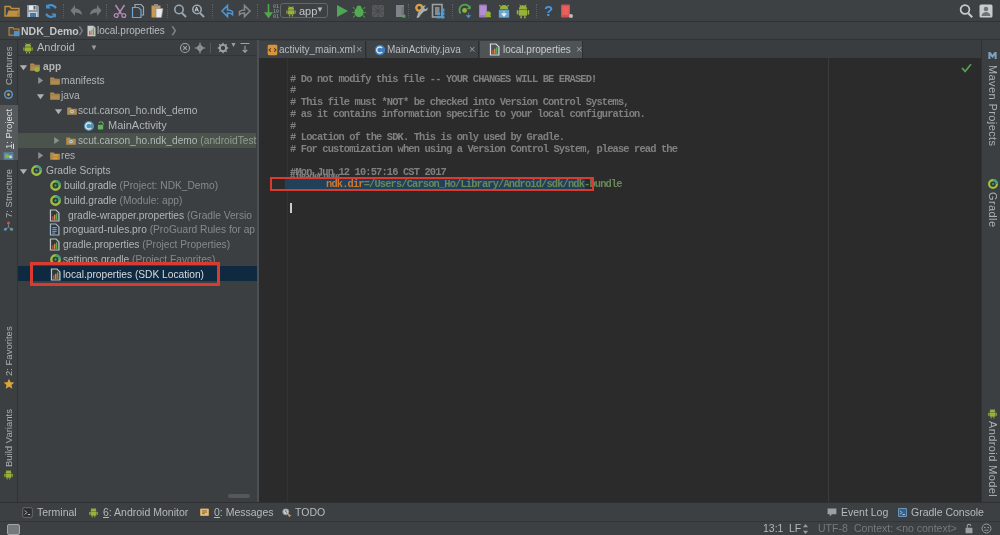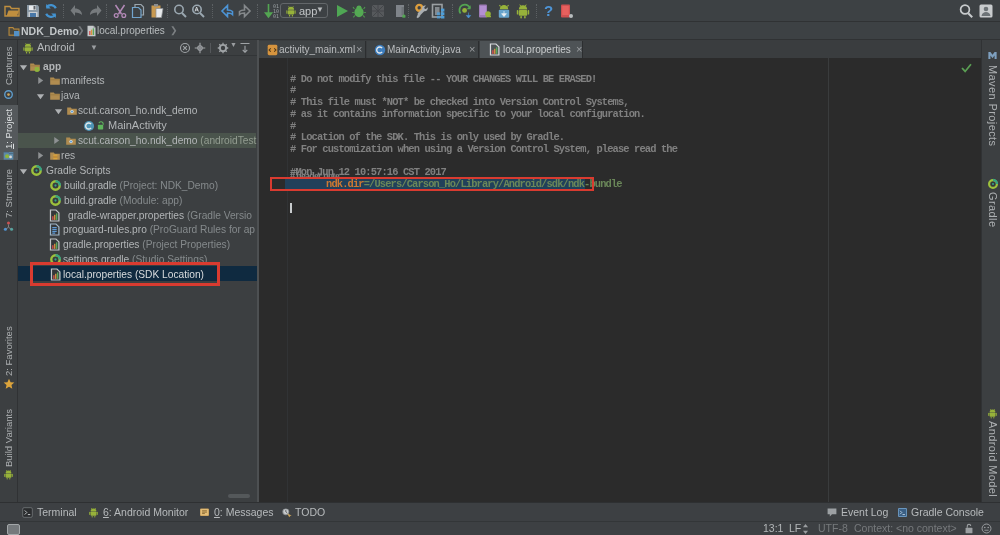--- a/index.html
+++ b/index.html
@@ -429,21 +429,21 @@
 <div class="treerow" style="top:197.3px">
           <svg class="abs" style="left:31px;top:1px" width="11" height="13" viewBox="0 0 15 17">
             <use href="#iprops"></use>
           </svg>
           <span class="abs" style="left:45px;text-align:right;">gradle.properties <span class="ann">(Project Properties)</span></span>
         </div>
 <div class="treerow" style="top:212.2px">
           <svg class="abs" style="left:31px;top:1px" width="13" height="13" viewBox="0 0 16 16">
             <use href="#igradle"></use>
           </svg>
-          <span class="abs" style="left:45px;">settings.gradle <span class="ann">(Studio Settings)</span></span>
+          <span class="abs" style="left:45px;">settings.gradle <span class="ann">(Project Favorites)</span></span>
         </div>
 <div class="treerow" style="top:227.1px;color:#d8dbdd;">
           <svg class="abs" style="left:32px;top:1px" width="11" height="13" viewBox="0 0 15 17">
             <use href="#iprops"></use>
           </svg>
           <span class="abs" style="left:45px;">local.properties (SDK Location)</span>
         </div>
 </div>
 <div class="abs" style="left:12px;top:222px;width:190px;height:24px;border:3px solid #d93b30;"></div>
 <div class="abs" style="left:210px;top:454px;width:22px;height:4px;background:#54585a;border-radius:2px;"></div>

